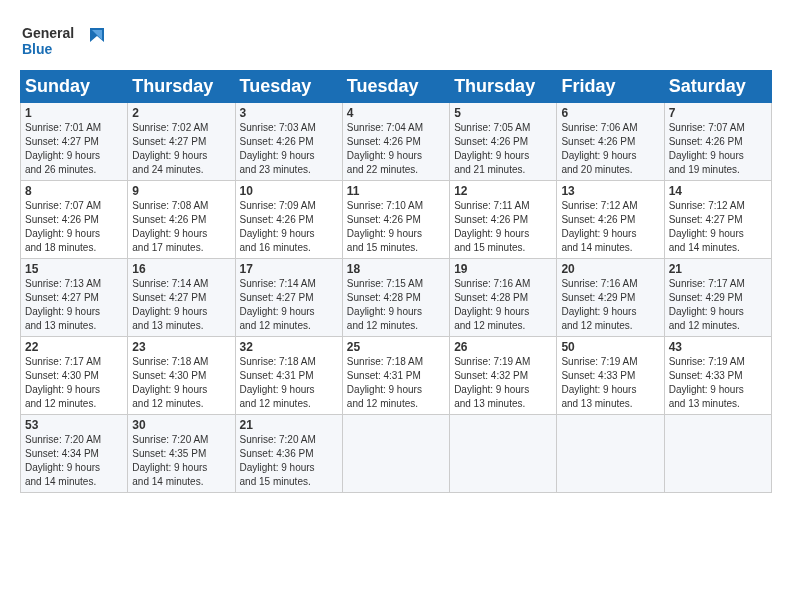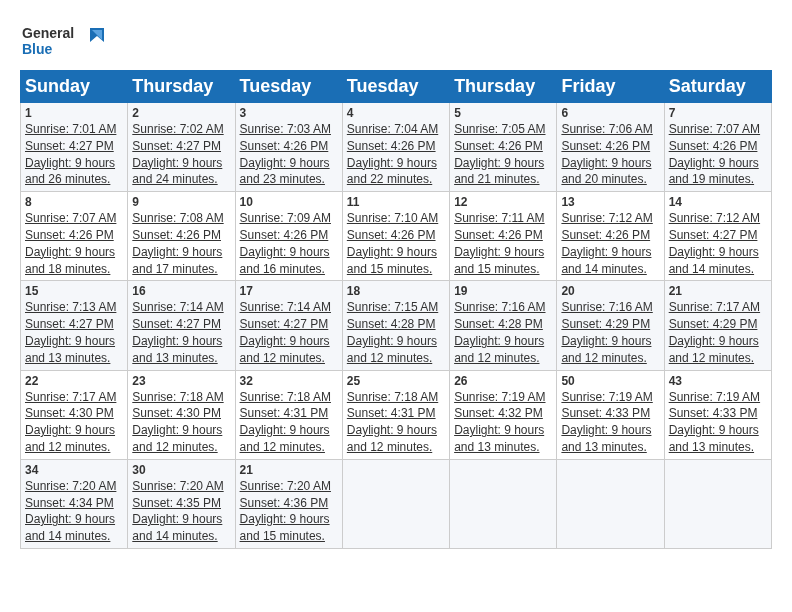--- a/index.html
+++ b/index.html
@@ -67,24 +67,23 @@
     .calendar-table tr:nth-child(even) td {
       background: #fff;
     }
     .day-num {
       font-size: 12px;
       font-weight: bold;
       display: block;
       margin-bottom: 1px;
     }
     .day-info {
-      font-size: 12px;
+      font-size: 10px;
       line-height: 1.4;
       color: #333;
-      text-decoration: underline;
     }
     .empty-cell {
       background: #f5f7fa !important;
     }
   </style>
 </head>
 <body>
 
 <div class="container">
   <div class="header-row">
@@ -232,21 +231,21 @@
             <span class="day-num">50</span>
             <div class="day-info">Sunrise: 7:19 AM<br>Sunset: 4:33 PM<br>Daylight: 9 hours<br>and 13 minutes.</div>
           </td>
           <td>
             <span class="day-num">43</span>
             <div class="day-info">Sunrise: 7:19 AM<br>Sunset: 4:33 PM<br>Daylight: 9 hours<br>and 13 minutes.</div>
           </td>
         </tr>
         <tr>
           <td>
-            <span class="day-num">34</span>
+            <span class="day-num">53</span>
             <div class="day-info">Sunrise: 7:20 AM<br>Sunset: 4:34 PM<br>Daylight: 9 hours<br>and 14 minutes.</div>
           </td>
           <td>
             <span class="day-num">30</span>
             <div class="day-info">Sunrise: 7:20 AM<br>Sunset: 4:35 PM<br>Daylight: 9 hours<br>and 14 minutes.</div>
           </td>
           <td>
             <span class="day-num">21</span>
             <div class="day-info">Sunrise: 7:20 AM<br>Sunset: 4:36 PM<br>Daylight: 9 hours<br>and 15 minutes.</div>
           </td>

